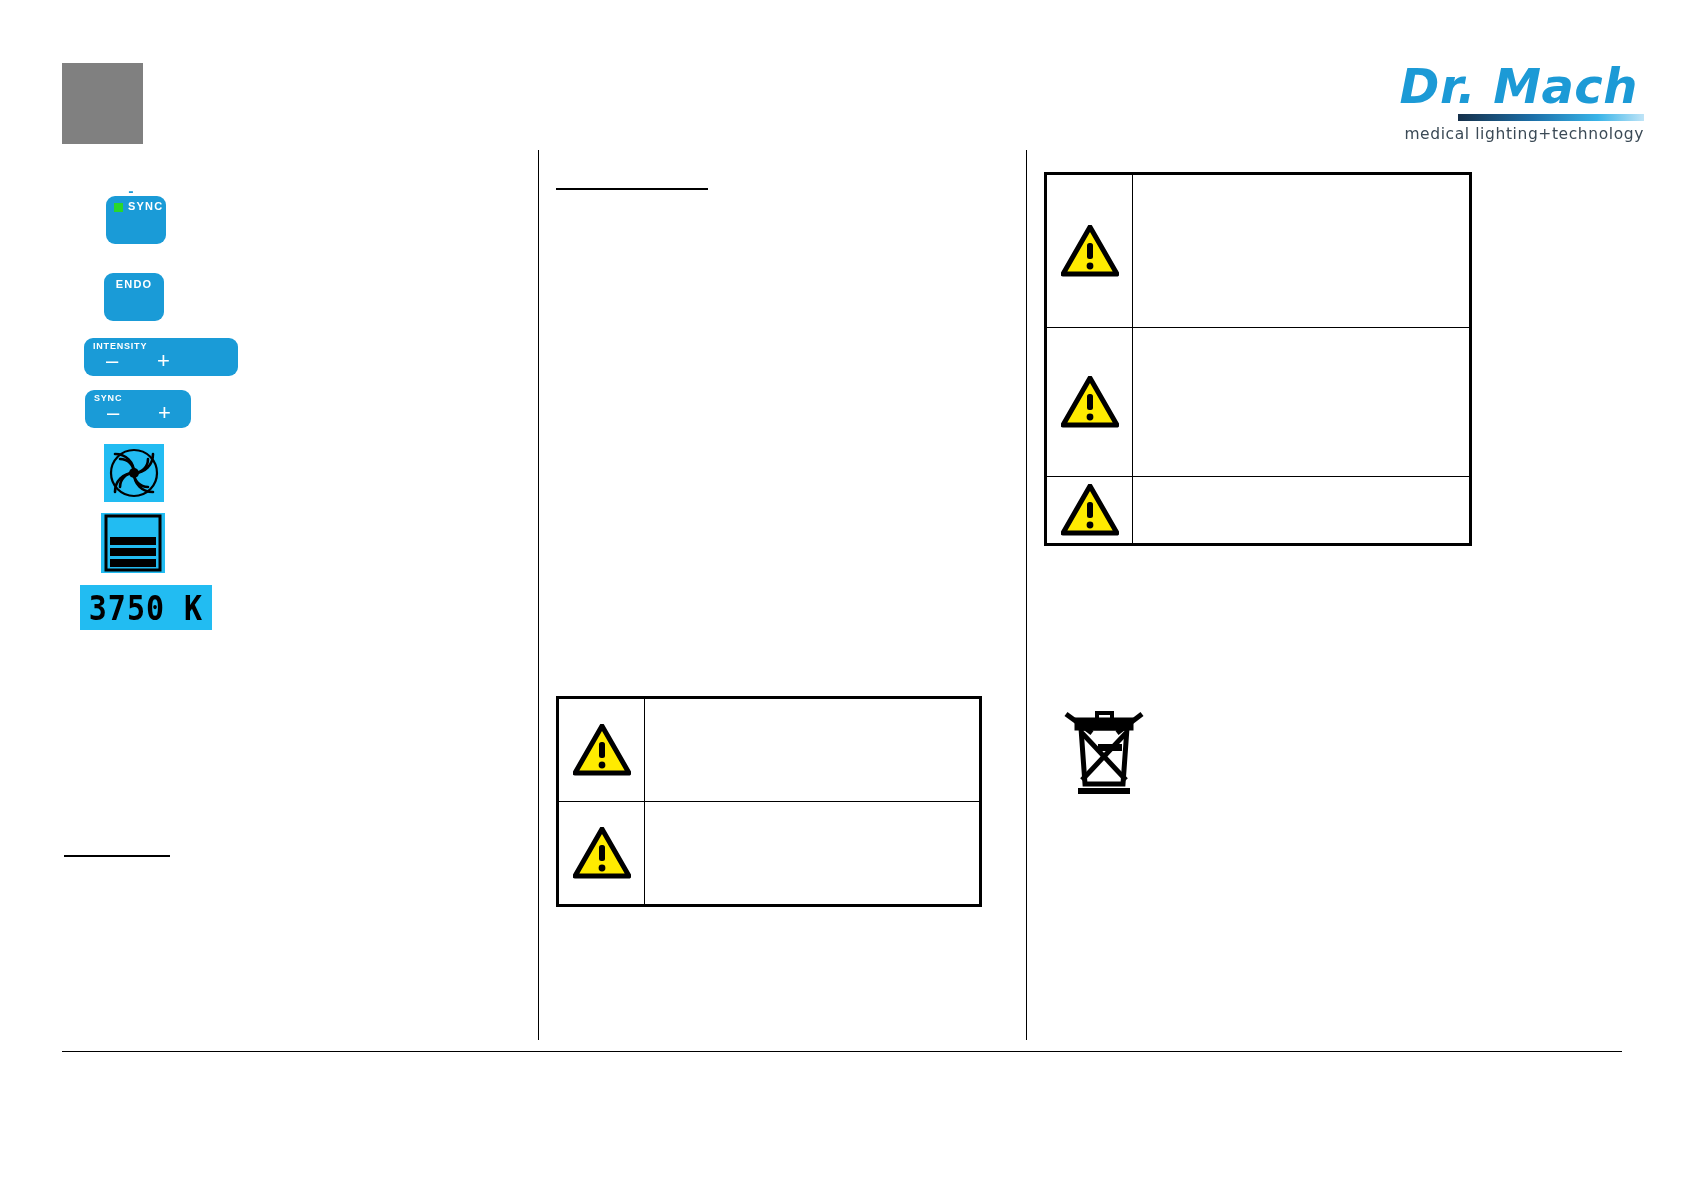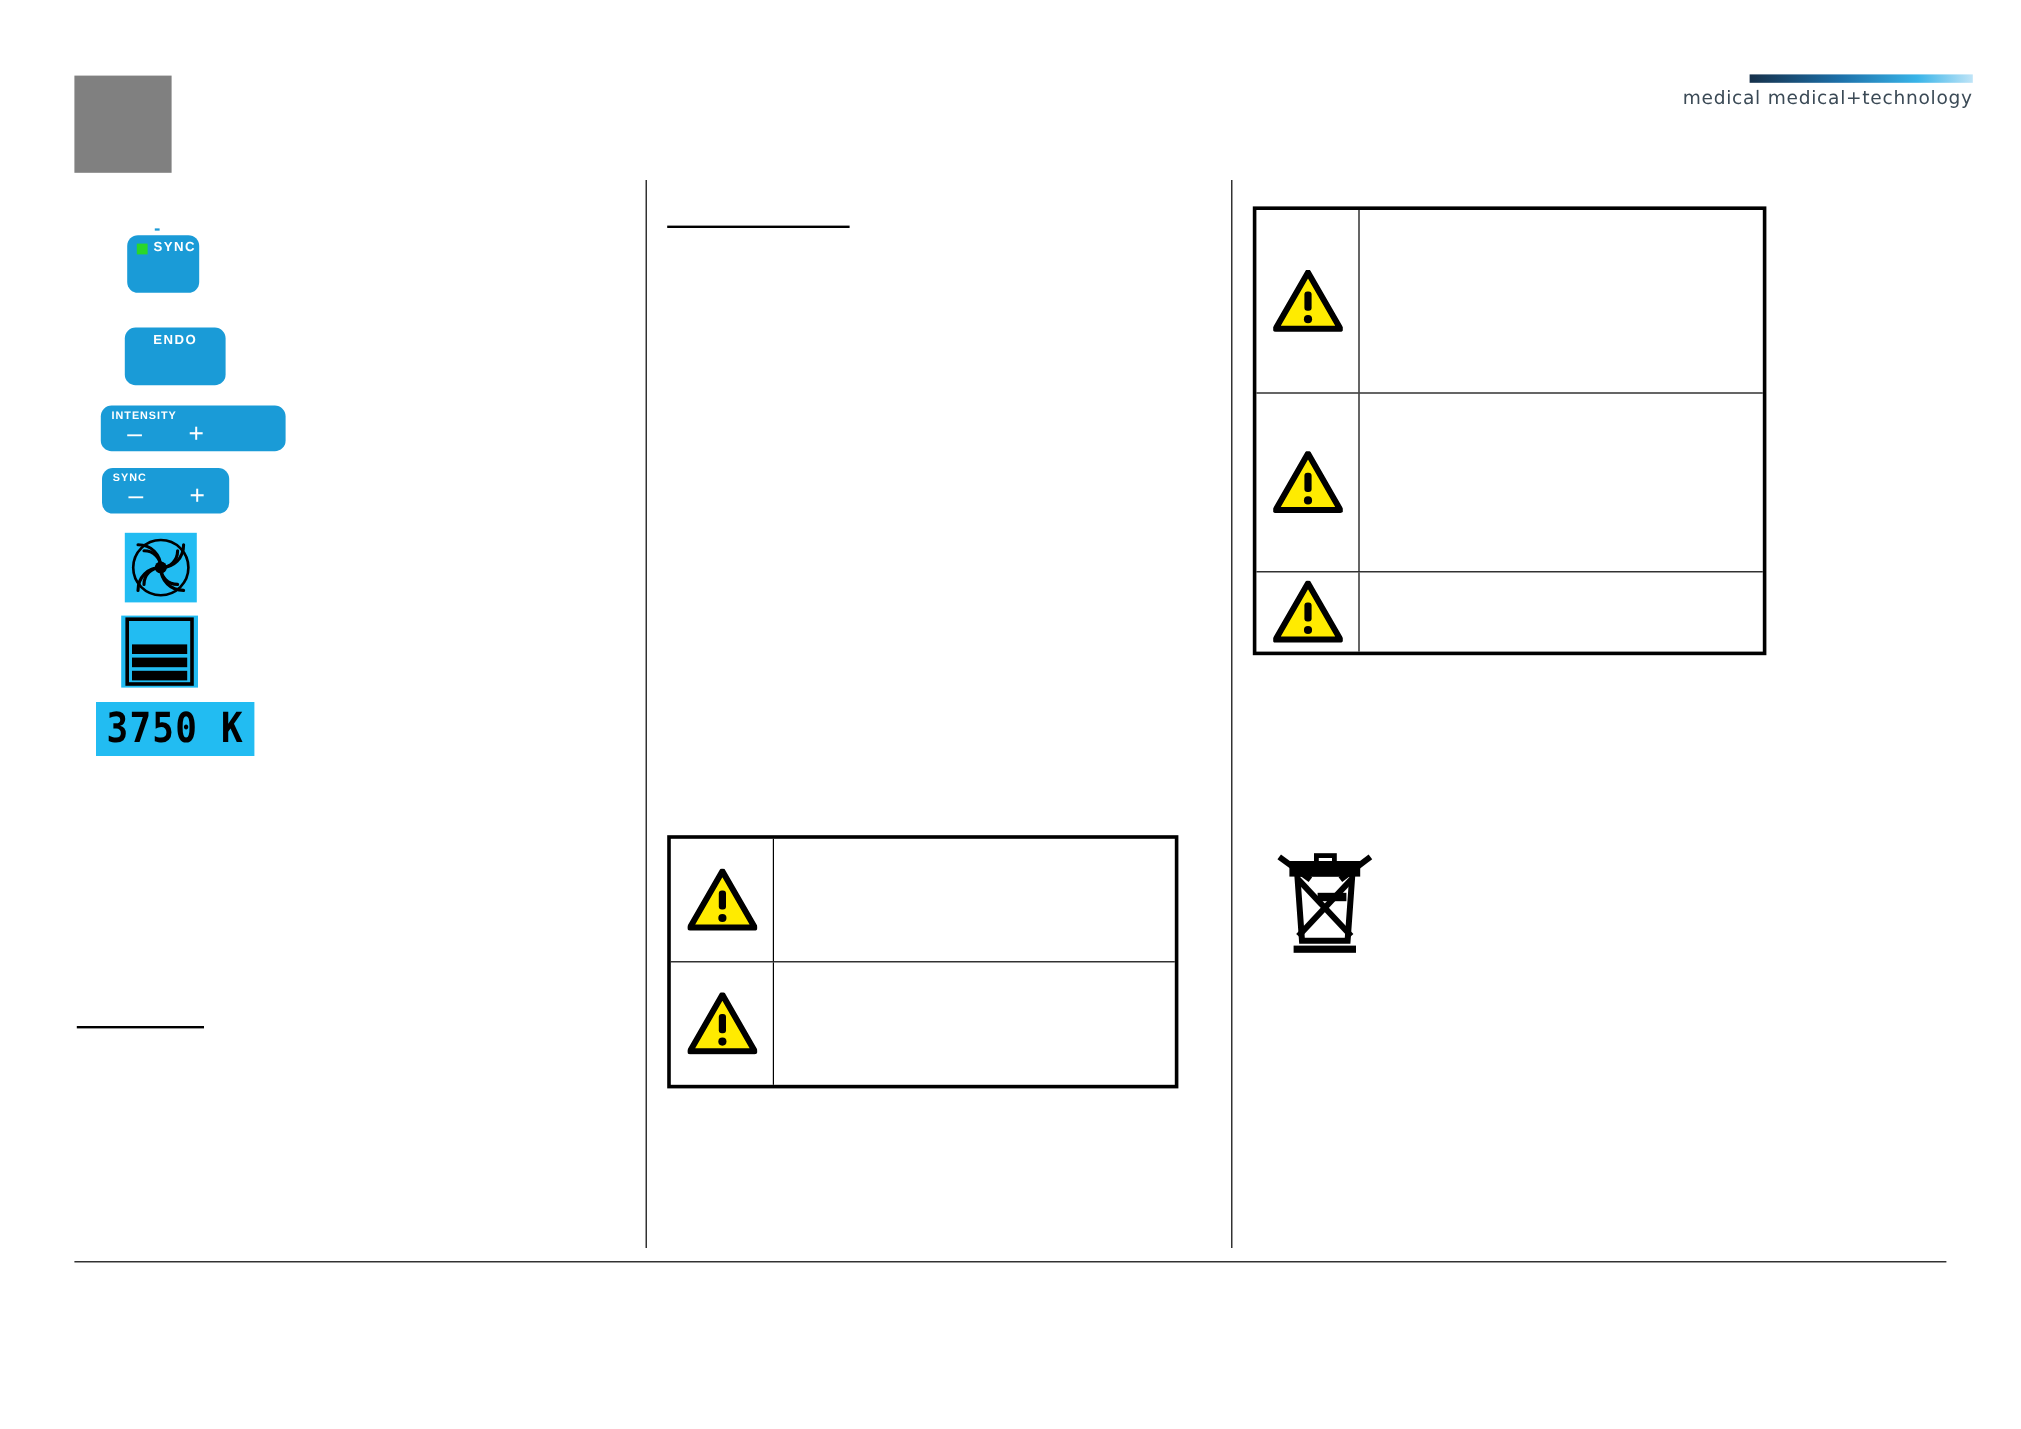--- a/index.html
+++ b/index.html
@@ -129,21 +129,21 @@
     font-size: 11px;
     letter-spacing: 1.2px;
     color: #ffffff;
     font-weight: 600;
   }
 
   .btn-endo {
     position: absolute;
     left: 104px;
     top: 273px;
-    width: 84px;
+    width: 60px;
     height: 48px;
     background: #1a9bd7;
     border-radius: 9px;
   }
   .btn-endo .lbl {
     position: absolute;
     left: 0;
     right: 0;
     top: 5px;
     text-align: center;
@@ -278,22 +278,23 @@
   }
 </style>
 </head>
 <body>
 
 <div class="page">
 
   <div class="grey-box"></div>
 
   <div class="logo-wrap">
+    <span class="logo-word">Dr. Mach</span>
     <div class="logo-bar"></div>
-    <div class="logo-tag">medical medical+technology</div>
+    <div class="logo-tag">medical lighting+technology</div>
   </div>
 
   <div class="col-rule c1"></div>
   <div class="col-rule c2"></div>
   <div class="footer-rule"></div>
   <div class="mini-rule mid-top"></div>
   <div class="mini-rule left-lower"></div>
 
   <div class="panel">
 

